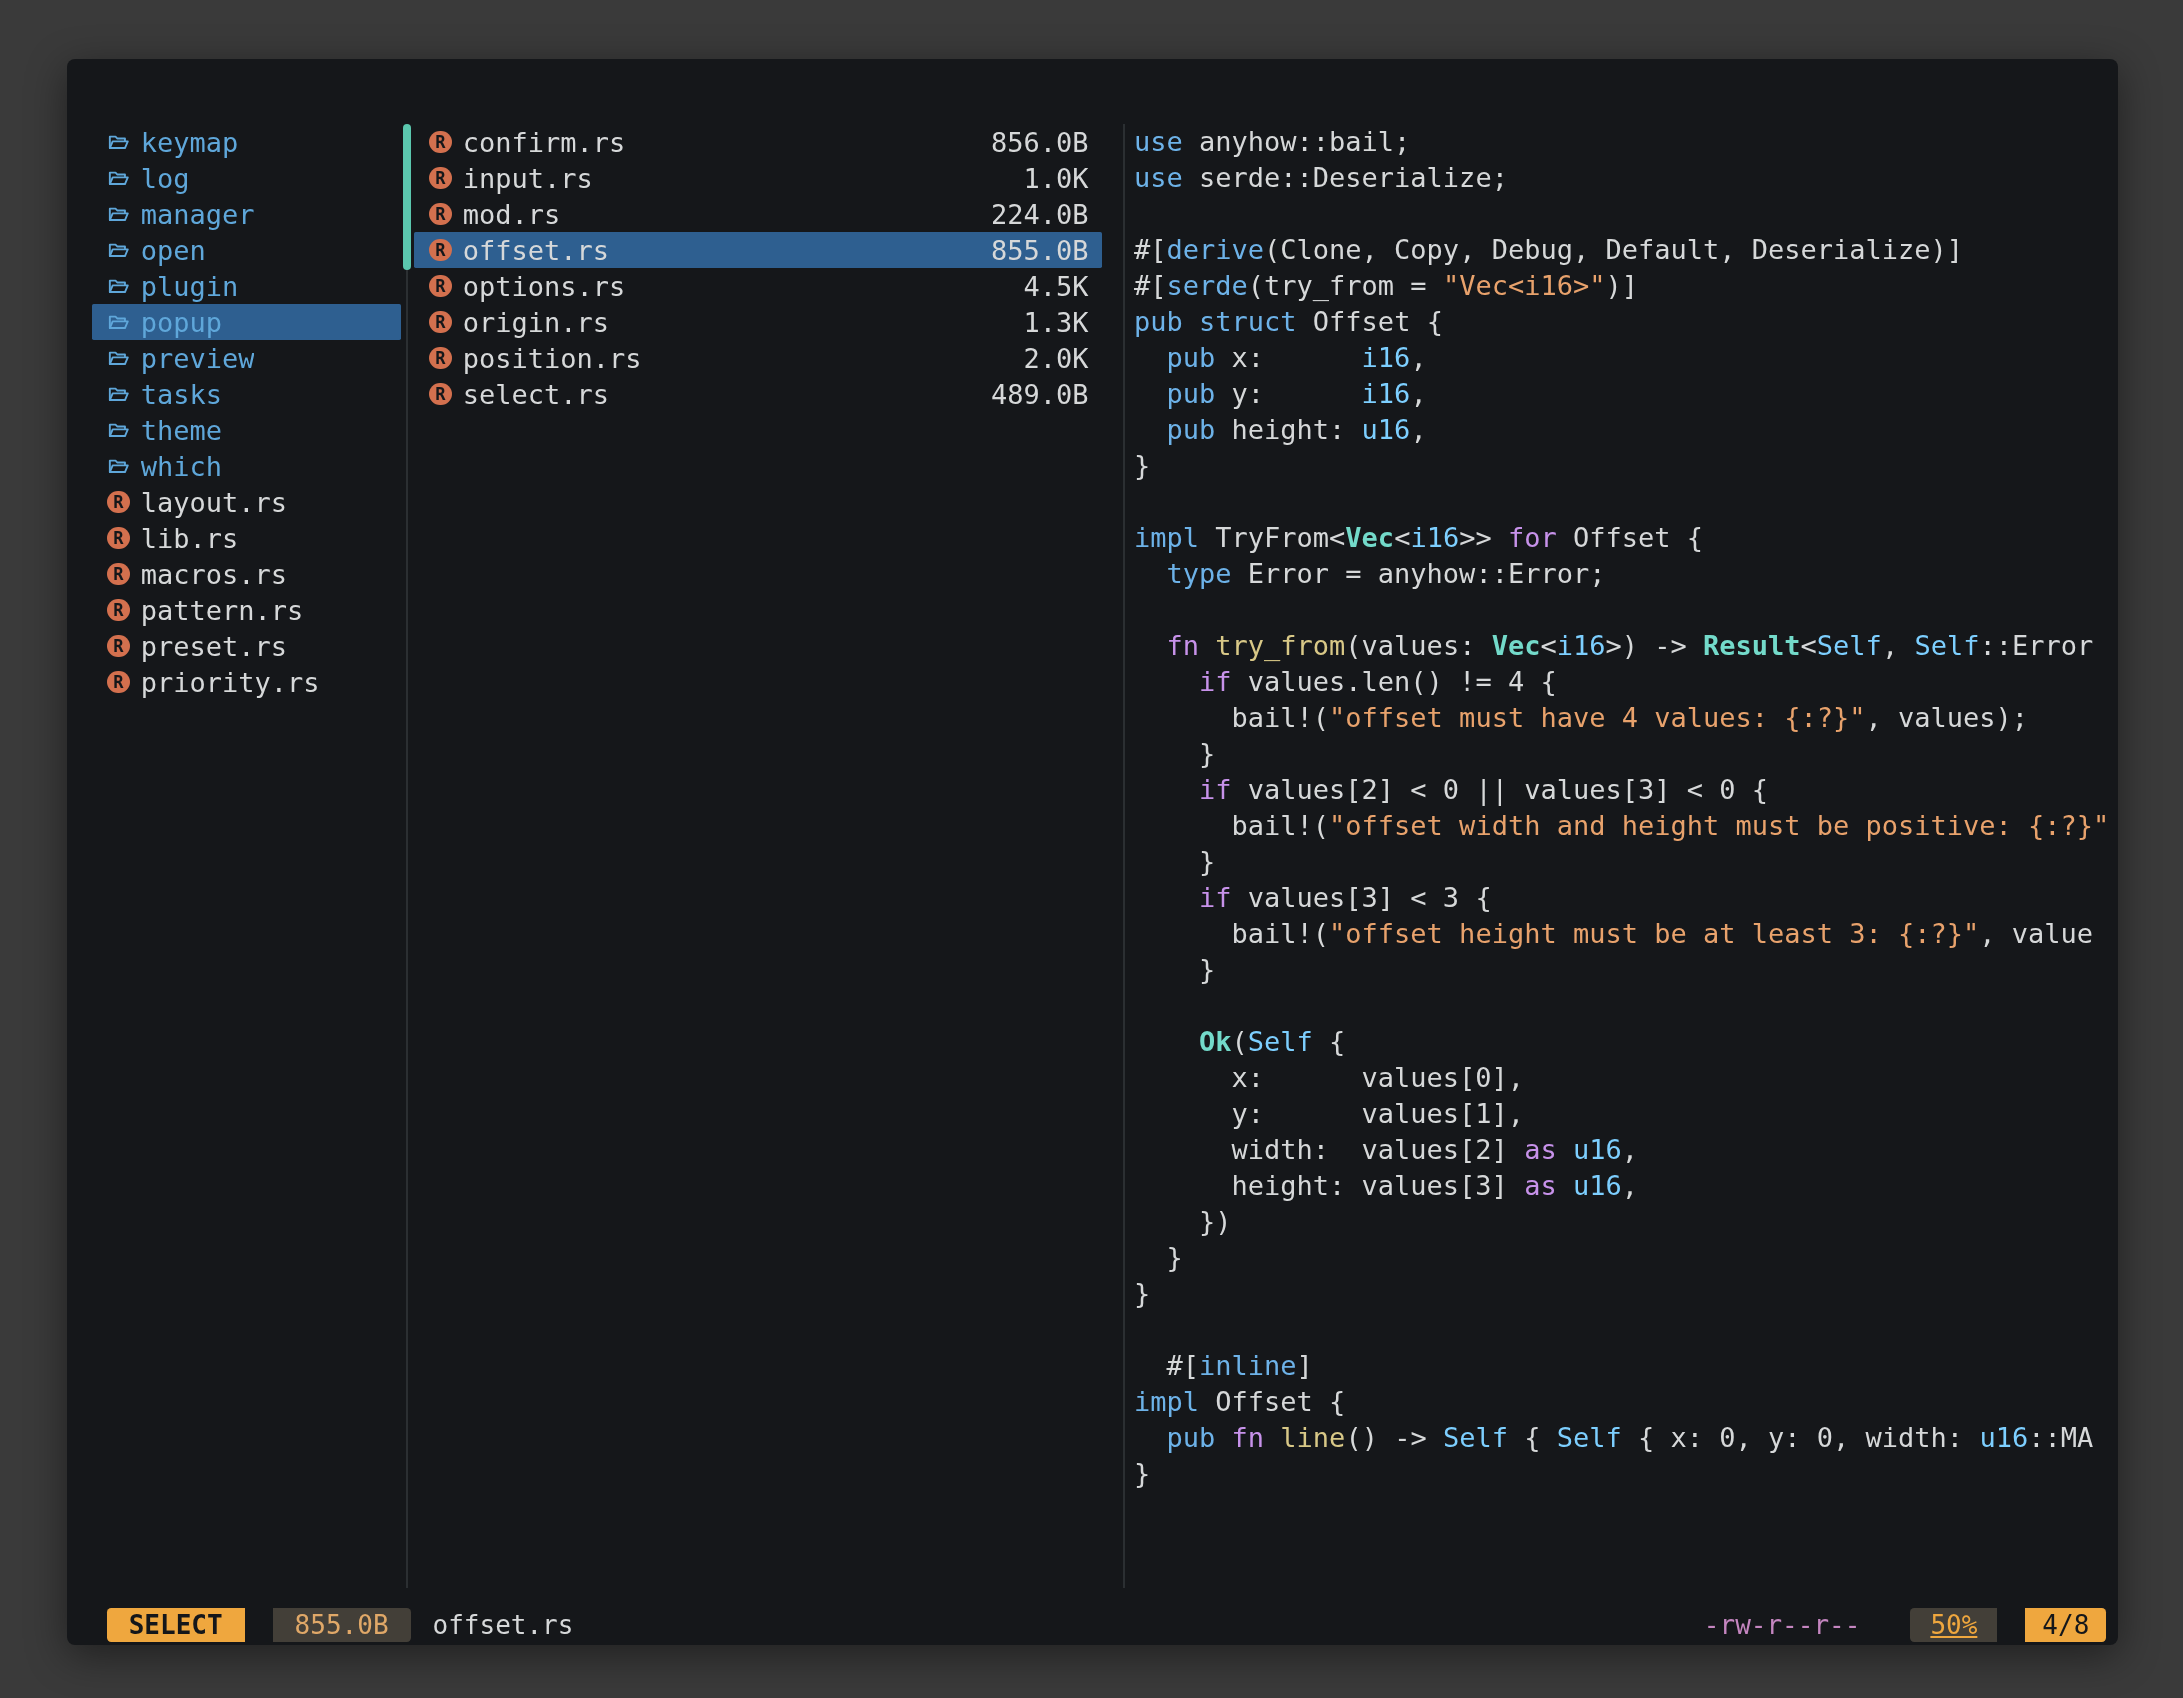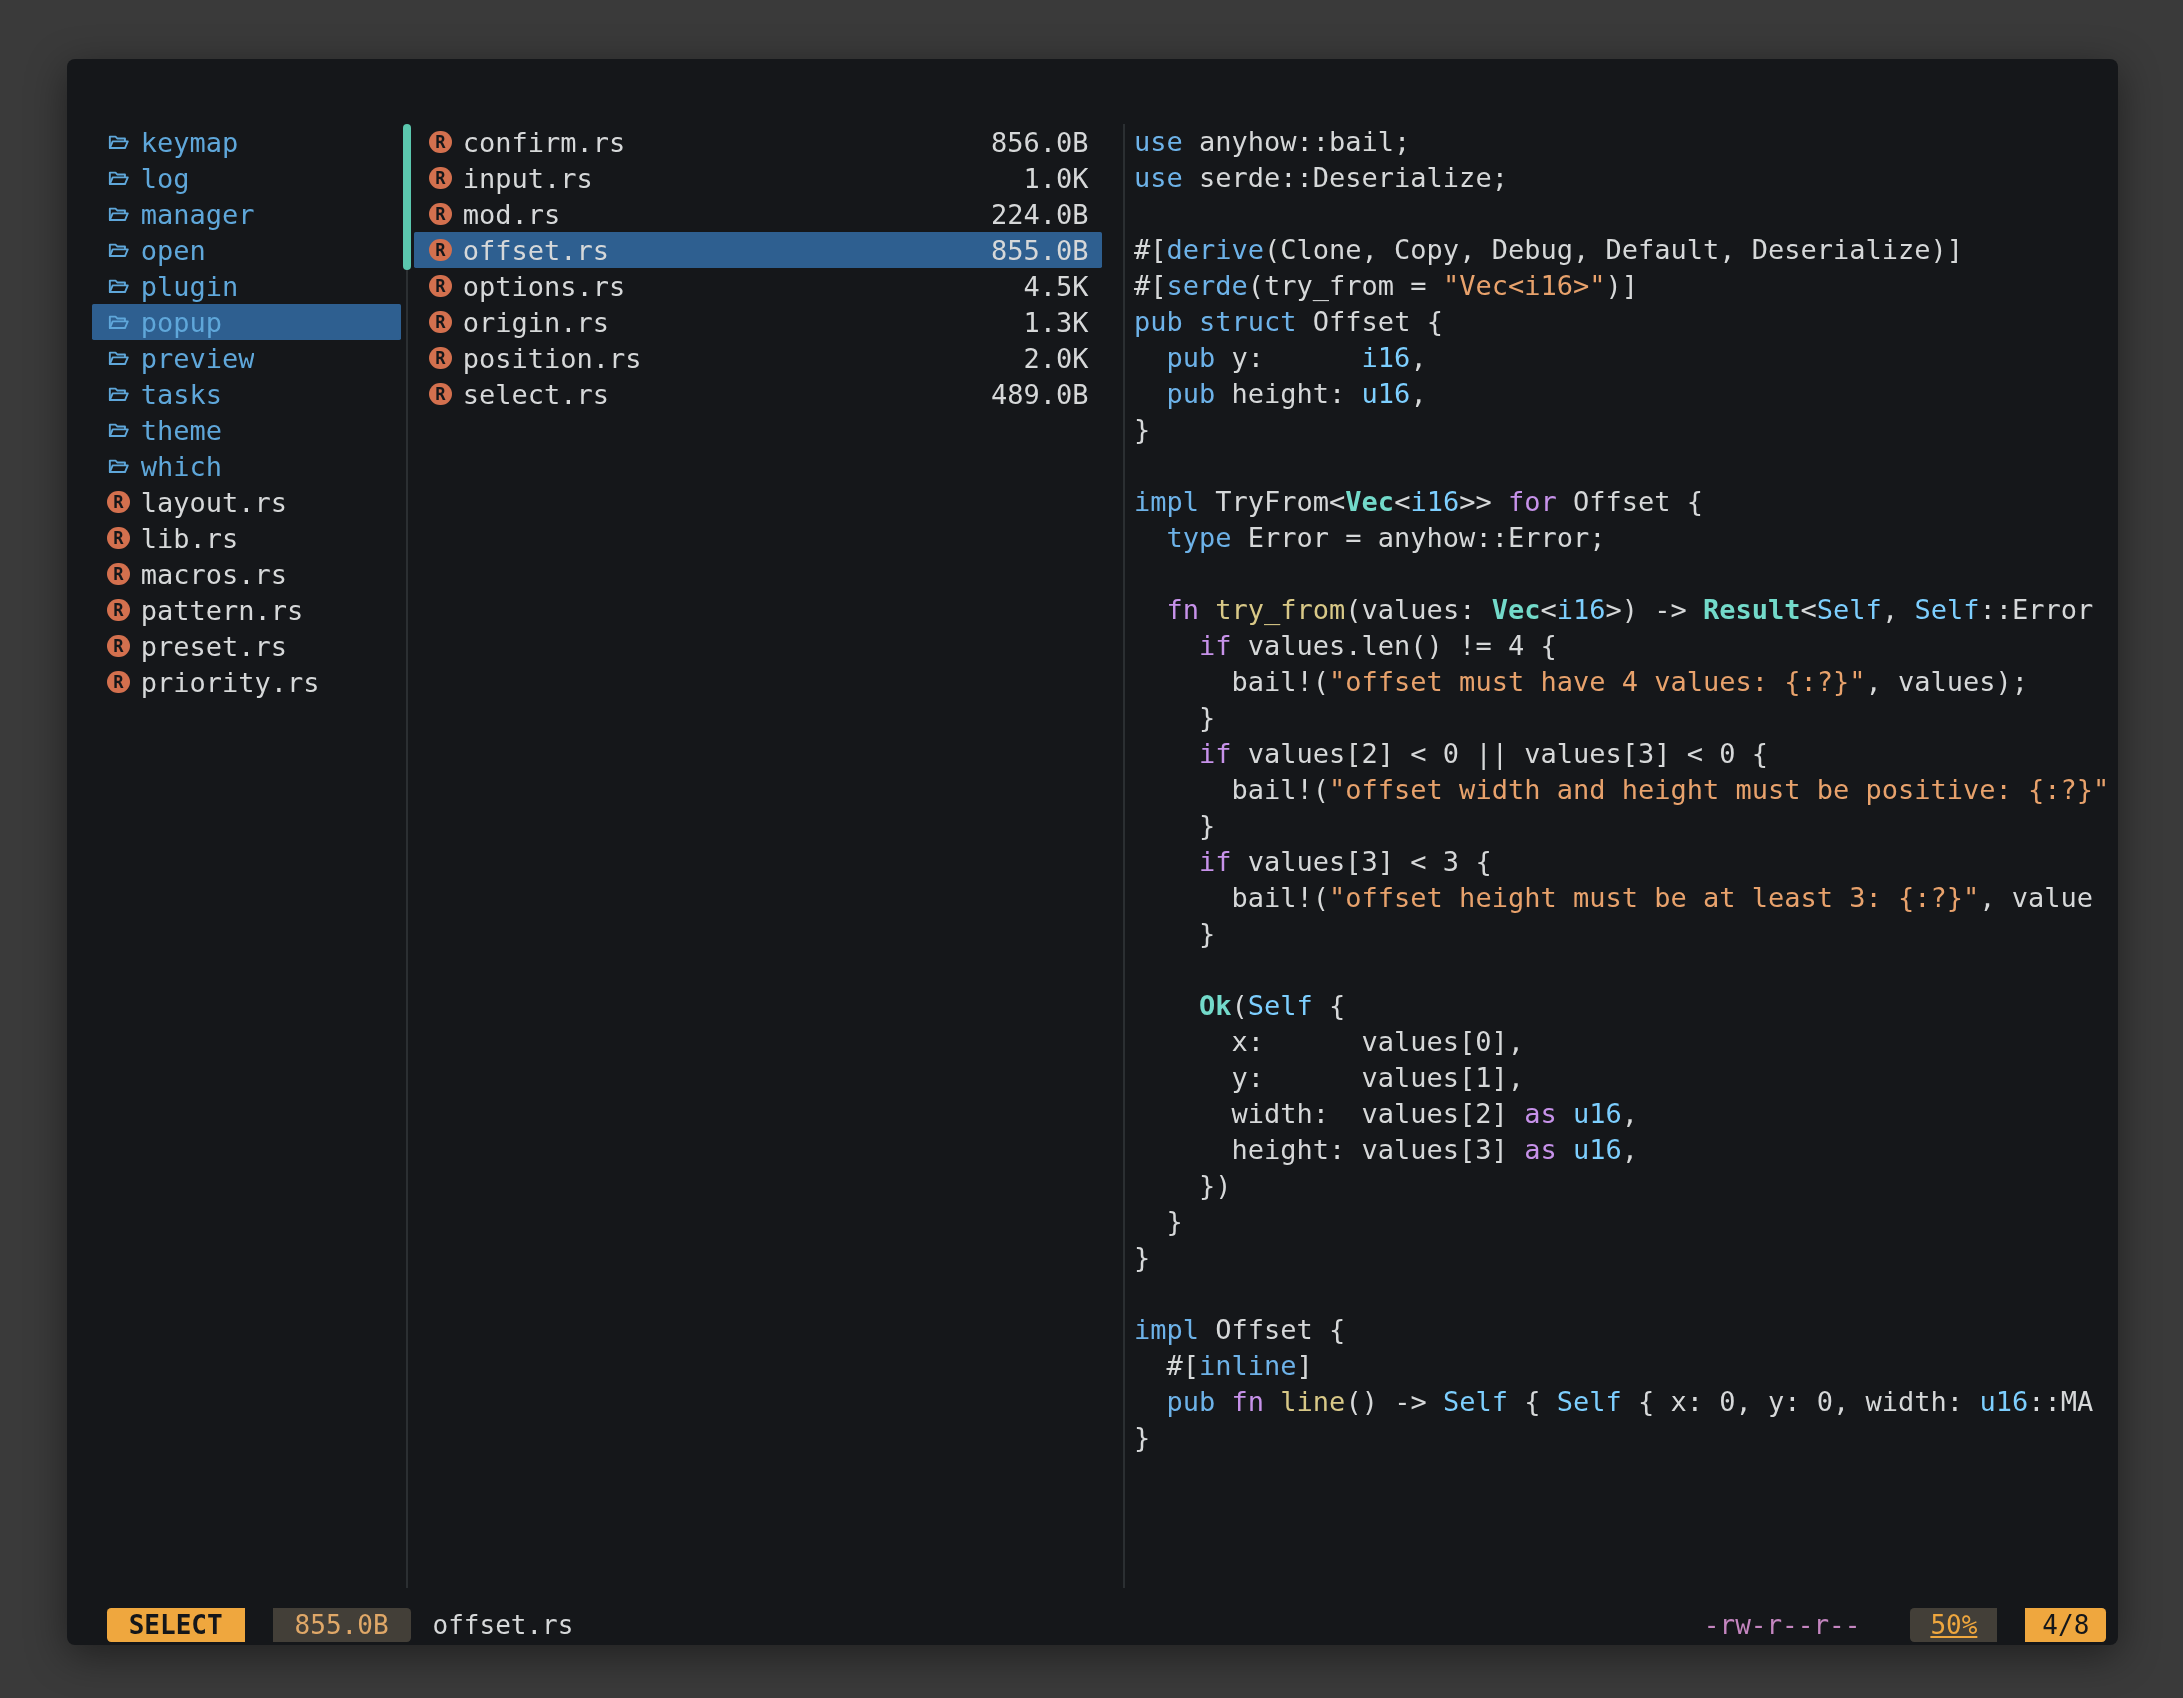--- a/index.html
+++ b/index.html
@@ -262,20 +262,21 @@
   </div>
 
   <div class="pane pane-preview">
     <div>
         <div class="code-line"><span class="tk-b">use</span><span class="tk-w"> anyhow::bail;</span></div>
         <div class="code-line"><span class="tk-b">use</span><span class="tk-w"> serde::Deserialize;</span></div>
         <div class="code-line"></div>
         <div class="code-line"><span class="tk-w">#[</span><span class="tk-b">derive</span><span class="tk-w">(Clone, Copy, Debug, Default, Deserialize)]</span></div>
         <div class="code-line"><span class="tk-w">#[</span><span class="tk-b">serde</span><span class="tk-w">(try_from = </span><span class="tk-o">"Vec&lt;i16&gt;"</span><span class="tk-w">)]</span></div>
         <div class="code-line"><span class="tk-b">pub</span><span class="tk-w"> </span><span class="tk-b">struct</span><span class="tk-w"> Offset {</span></div>
+        <div class="code-line"><span class="tk-w">  </span><span class="tk-b">pub</span><span class="tk-w"> x:      </span><span class="tk-c">i16</span><span class="tk-w">,</span></div>
         <div class="code-line"><span class="tk-w">  </span><span class="tk-b">pub</span><span class="tk-w"> y:      </span><span class="tk-c">i16</span><span class="tk-w">,</span></div>
         <div class="code-line"><span class="tk-w">  </span><span class="tk-b">pub</span><span class="tk-w"> height: </span><span class="tk-c">u16</span><span class="tk-w">,</span></div>
         <div class="code-line"><span class="tk-w">}</span></div>
         <div class="code-line"></div>
         <div class="code-line"><span class="tk-b">impl</span><span class="tk-w"> TryFrom&lt;</span><span class="tk-t">Vec</span><span class="tk-w">&lt;</span><span class="tk-c">i16</span><span class="tk-w">&gt;&gt; </span><span class="tk-p">for</span><span class="tk-w"> Offset {</span></div>
         <div class="code-line"><span class="tk-w">  </span><span class="tk-b">type</span><span class="tk-w"> Error = anyhow::Error;</span></div>
         <div class="code-line"></div>
         <div class="code-line"><span class="tk-w">  </span><span class="tk-p">fn</span><span class="tk-w"> </span><span class="tk-y">try_from</span><span class="tk-w">(values: </span><span class="tk-t">Vec</span><span class="tk-w">&lt;</span><span class="tk-c">i16</span><span class="tk-w">&gt;) -&gt; </span><span class="tk-t">Result</span><span class="tk-w">&lt;</span><span class="tk-c">Self</span><span class="tk-w">, </span><span class="tk-c">Self</span><span class="tk-w">::Error</span></div>
         <div class="code-line"><span class="tk-w">    </span><span class="tk-p">if</span><span class="tk-w"> values.len() != 4 {</span></div>
         <div class="code-line"><span class="tk-w">      bail!(</span><span class="tk-o">"offset must have 4 values: {:?}"</span><span class="tk-w">, values);</span></div>
@@ -289,22 +290,22 @@
         <div class="code-line"></div>
         <div class="code-line"><span class="tk-w">    </span><span class="tk-t">Ok</span><span class="tk-w">(</span><span class="tk-c">Self</span><span class="tk-w"> {</span></div>
         <div class="code-line"><span class="tk-w">      x:      values[0],</span></div>
         <div class="code-line"><span class="tk-w">      y:      values[1],</span></div>
         <div class="code-line"><span class="tk-w">      width:  values[2] </span><span class="tk-p">as</span><span class="tk-w"> </span><span class="tk-c">u16</span><span class="tk-w">,</span></div>
         <div class="code-line"><span class="tk-w">      height: values[3] </span><span class="tk-p">as</span><span class="tk-w"> </span><span class="tk-c">u16</span><span class="tk-w">,</span></div>
         <div class="code-line"><span class="tk-w">    })</span></div>
         <div class="code-line"><span class="tk-w">  }</span></div>
         <div class="code-line"><span class="tk-w">}</span></div>
         <div class="code-line"></div>
+        <div class="code-line"><span class="tk-w">  #[</span><span class="tk-b">inline</span><span class="tk-w">]</span></div>
         <div class="code-line"><span class="tk-b">impl</span><span class="tk-w"> Offset {</span></div>
-        <div class="code-line"><span class="tk-w">  #[</span><span class="tk-b">inline</span><span class="tk-w">]</span></div>
         <div class="code-line"><span class="tk-w">  </span><span class="tk-b">pub</span><span class="tk-w"> </span><span class="tk-p">fn</span><span class="tk-w"> </span><span class="tk-y">line</span><span class="tk-w">() -&gt; </span><span class="tk-c">Self</span><span class="tk-w"> { </span><span class="tk-c">Self</span><span class="tk-w"> { x: 0, y: 0, width: </span><span class="tk-c">u16</span><span class="tk-w">::MA</span></div>
         <div class="code-line"><span class="tk-w">}</span></div>
       </div>
   </div>
 
   <div class="statusbar">
     <span class="badge badge-mode">SELECT</span>
     <span class="badge badge-size">855.0B</span>
     <span class="sb-filename">offset.rs</span>
     <span class="sb-right">

